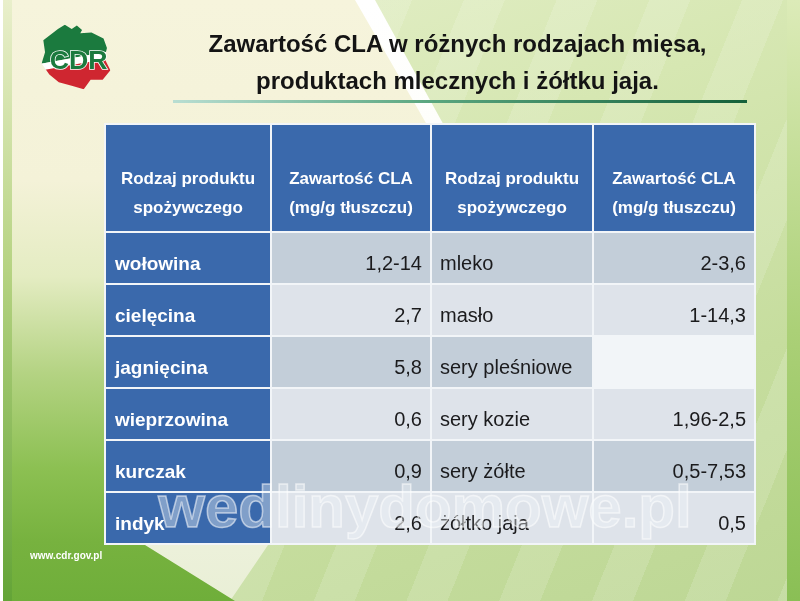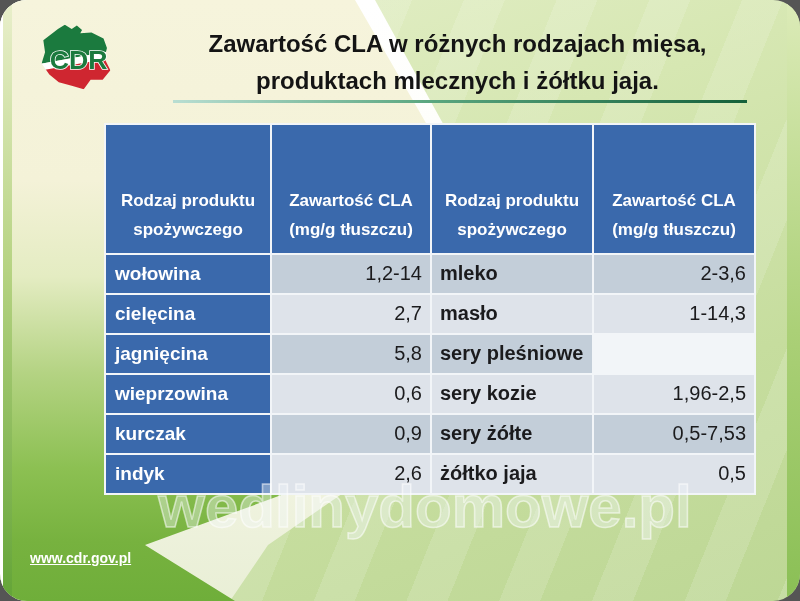--- a/index.html
+++ b/index.html
@@ -1,20 +1,19 @@
 <!DOCTYPE html>
 <html style="--header-blue: #3a69ac; --row-odd: #c3ced9; --row-even: #dee3ea; --underline-start: #b9ded2; --underline-end: #15603a;"><head>
 <meta charset="utf-8">
 <style>
   html,body{margin:0;padding:0;background:#555;}
   .stage{
     position:relative;width:800px;height:601px;overflow:hidden;
     font-family:"Liberation Sans", sans-serif;
     background:linear-gradient(160deg,#e6f0cc 0%,#d6e7b2 35%,#c6dd9e 70%,#bdd795 100%);
-    border-radius:27px;
   }
   
   .bg-stripes{position:absolute;inset:0;z-index:0;
     background:repeating-linear-gradient(112deg, rgba(255,255,255,0.14) 0 38px, rgba(255,255,255,0) 38px 86px);}
   
   .bg-whiteband{position:absolute;left:0;top:0;width:455px;height:601px;z-index:1;
     background:linear-gradient(to bottom,#ffffff 0%,#fdfdf6 45%,#f2f4e2 75%,#e9efd6 100%);
     clip-path:polygon(0 0,375px 0,452px 140px,438px 320px,362px 480px,268px 545px,230px 601px,0 601px);}
   
   .bg-left{position:absolute;left:0;top:0;width:440px;height:601px;z-index:2;
@@ -31,39 +30,39 @@
   
   .title{position:absolute;left:160px;top:25px;width:595px;z-index:4;
     text-align:center;font-weight:bold;font-size:24px;line-height:37px;color:#141414;}
   .title-rule{position:absolute;left:173px;top:100px;width:574px;height:3px;z-index:4;
     background:linear-gradient(90deg,var(--underline-start,#b9ded2) 0%,#5aa67f 45%,var(--underline-end,#15603a) 100%);}
 
   
   .cla-table{position:absolute;left:104px;top:123px;z-index:4;
     background:#f2f5f8;border:2px solid #f2f5f8;
     display:flex;flex-direction:column;row-gap:2px;}
-  .trow{display:flex;column-gap:2px;height:38px;}
-  .trow.head{height:128px;}
+  .trow{display:flex;column-gap:2px;height:50px;}
+  .trow.head{height:106px;}
   .td{box-sizing:border-box;display:flex;}
   .w1{width:164px}.w2{width:158px}.w3{width:160px}.w4{width:160px}
   .hcell{background:var(--header-blue,#3a69ac);color:#fff;font-weight:bold;font-size:17px;line-height:29px;
     flex-direction:column;justify-content:flex-end;align-items:center;text-align:center;padding-bottom:9px;}
   .pcell{background:var(--header-blue,#3a69ac);color:#fff;font-weight:bold;font-size:19px;
     align-items:flex-end;padding:0 0 8px 9px;}
   .vcell{color:#1b1b1d;font-size:20px;align-items:flex-end;justify-content:flex-end;padding:0 8px 8px 0;}
-  .ncell{color:#1b1b1d;font-size:20px;align-items:flex-end;justify-content:flex-start;padding:0 0 8px 8px;font-weight:bold;}
+  .ncell{color:#1b1b1d;font-size:20px;align-items:flex-end;justify-content:flex-start;padding:0 0 8px 8px;}
   .trow .vcell,.trow .ncell{background:var(--row-odd,#c3ced9);}
   .trow.alt .vcell,.trow.alt .ncell{background:var(--row-even,#dee3ea);}
 
   
   .watermark{position:absolute;top:477px;left:calc(50% + 25px);transform:translateX(-50%);z-index:6;
     white-space:nowrap;font-weight:bold;font-size:60px;line-height:1;letter-spacing:0;
     color:rgba(242,246,249,0.38);-webkit-text-stroke:1.5px rgba(255,255,255,0.55);}
   
-  .footer-url{position:absolute;left:30px;top:550px;z-index:6;color:#ffffff;font-weight:bold;font-size:14px;text-decoration:underline;}
+  .footer-url{position:absolute;left:30px;top:550px;z-index:6;color:#ffffff;font-weight:bold;font-size:10px;}
 </style>
 </head>
 <body>
 
 <div class="stage">
   <div class="bg-stripes"></div>
   <div class="bg-whiteband"></div>
   <div class="bg-left"></div>
   <div class="edge-white"></div>
   <div class="edge-left"></div>

